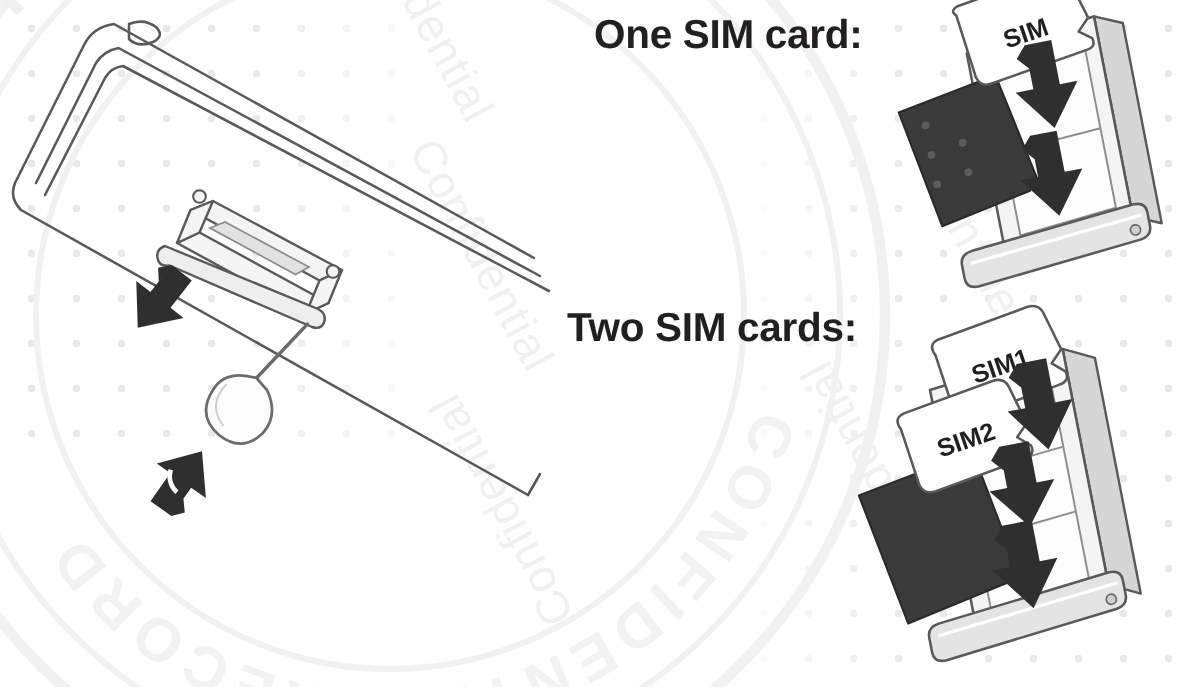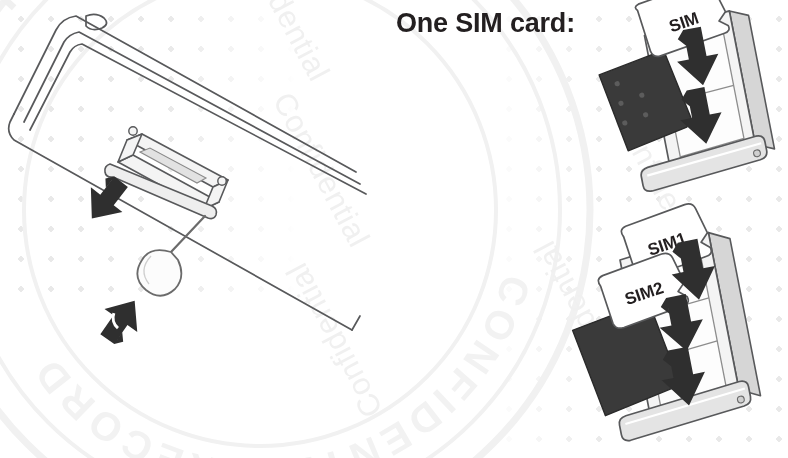--- a/index.html
+++ b/index.html
@@ -199,20 +199,21 @@
                    M-9,-28 L-16,-20 L-9,-12 Z" fill="#2f2f2f"></path>
         </g>
         <g transform="translate(102,118)">
           <path d="M-9,-26 L9,-26 L9,2 L21,2 L0,30 L-21,2 L-9,2 Z
                    M-9,-26 L-16,-18 L-9,-10 Z" fill="#2f2f2f"></path>
         </g>
       </g>
     </svg>
   </div>
 
+  <div class="heading" id="heading-two">Two SIM cards:</div>
 
   <div class="art" id="art-two">
     <svg width="240" height="248" viewBox="0 0 240 248">
       <g transform="rotate(-11 120 124)">
 
         <g>
           <path d="M168,26 L188,36 L188,196 L168,186 Z" fill="#d6d6d6" stroke="#58595b" stroke-width="1.6" stroke-linejoin="round"></path>
           <path d="M76,36 L168,26 L168,186 L76,196 Z" fill="#f4f4f4" stroke="#58595b" stroke-width="1.7" stroke-linejoin="round"></path>
           <path d="M88,50 L156,43 L156,180 L88,187 Z" fill="#fdfdfd" stroke="#8d8d8d" stroke-width="1.3" stroke-linejoin="round"></path>
           <path d="M88,96 L156,90" fill="none" stroke="#8d8d8d" stroke-width="1.3"></path>

